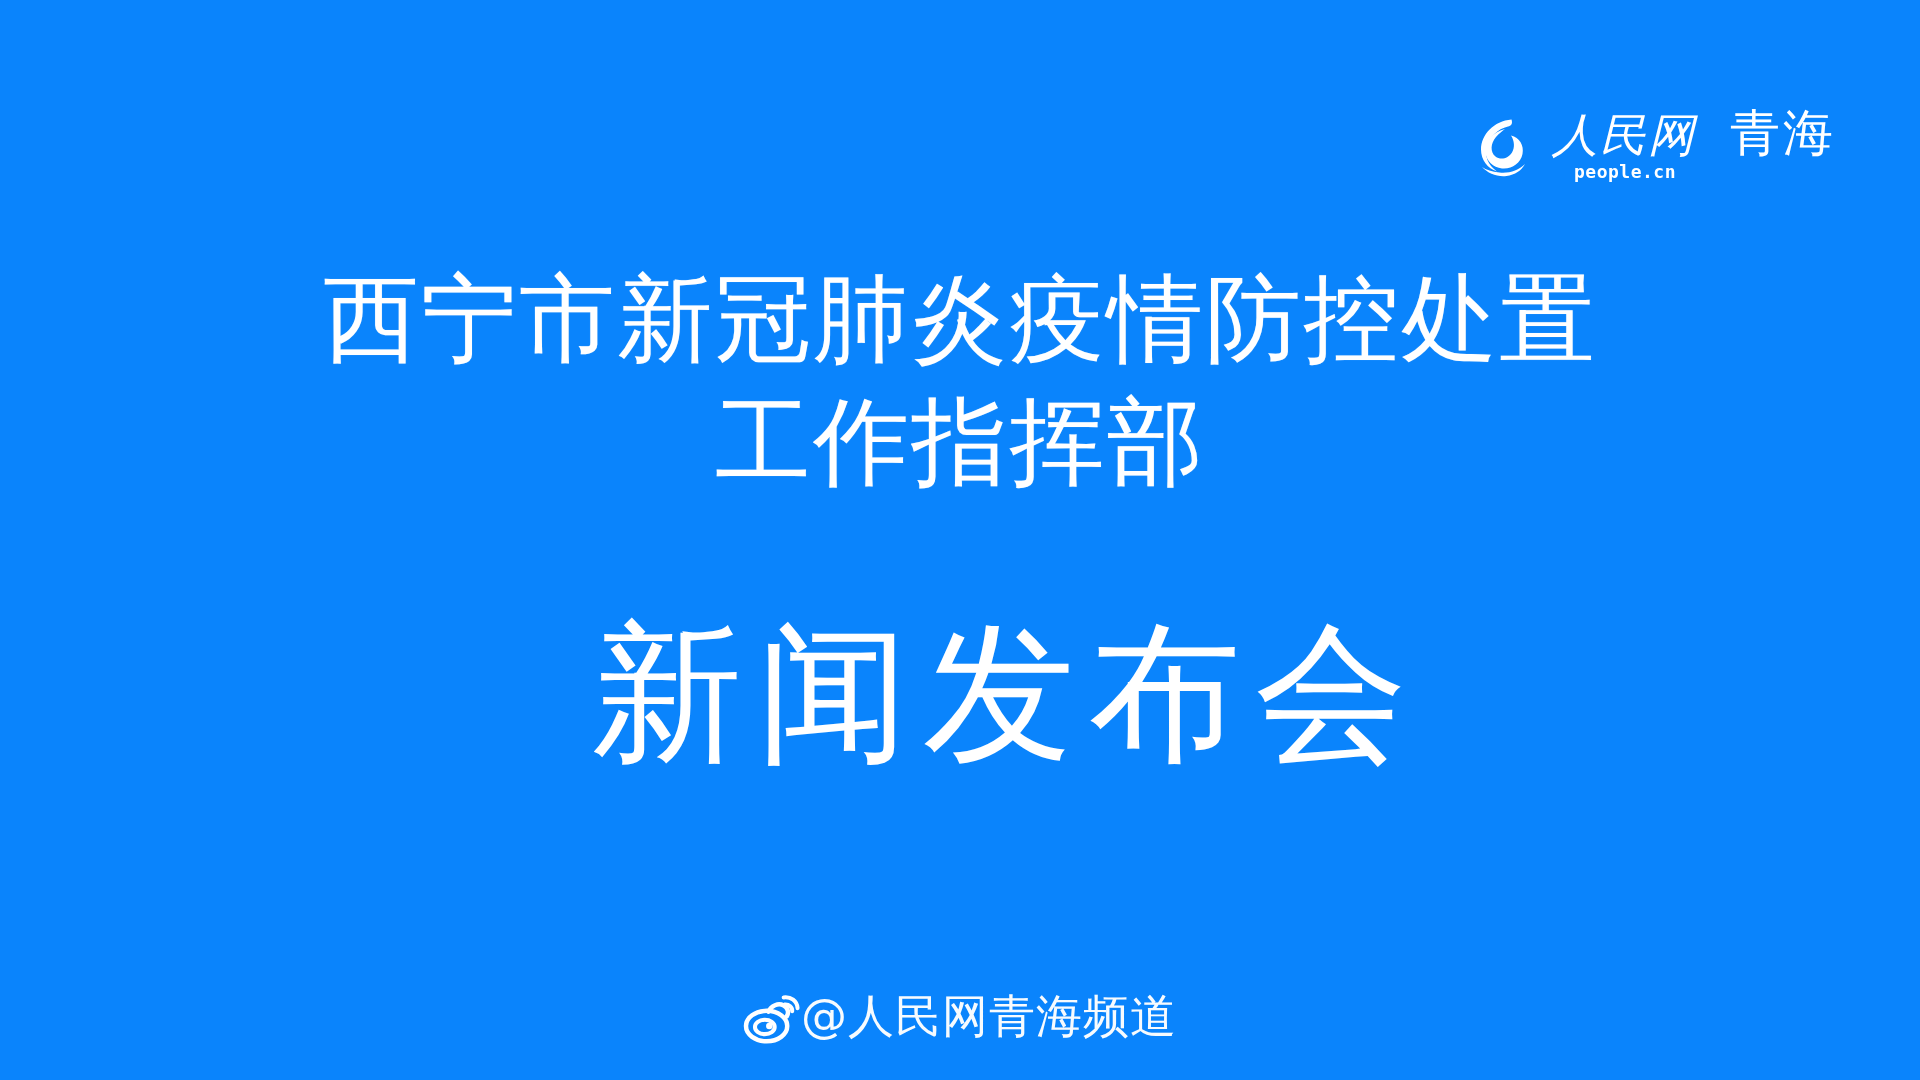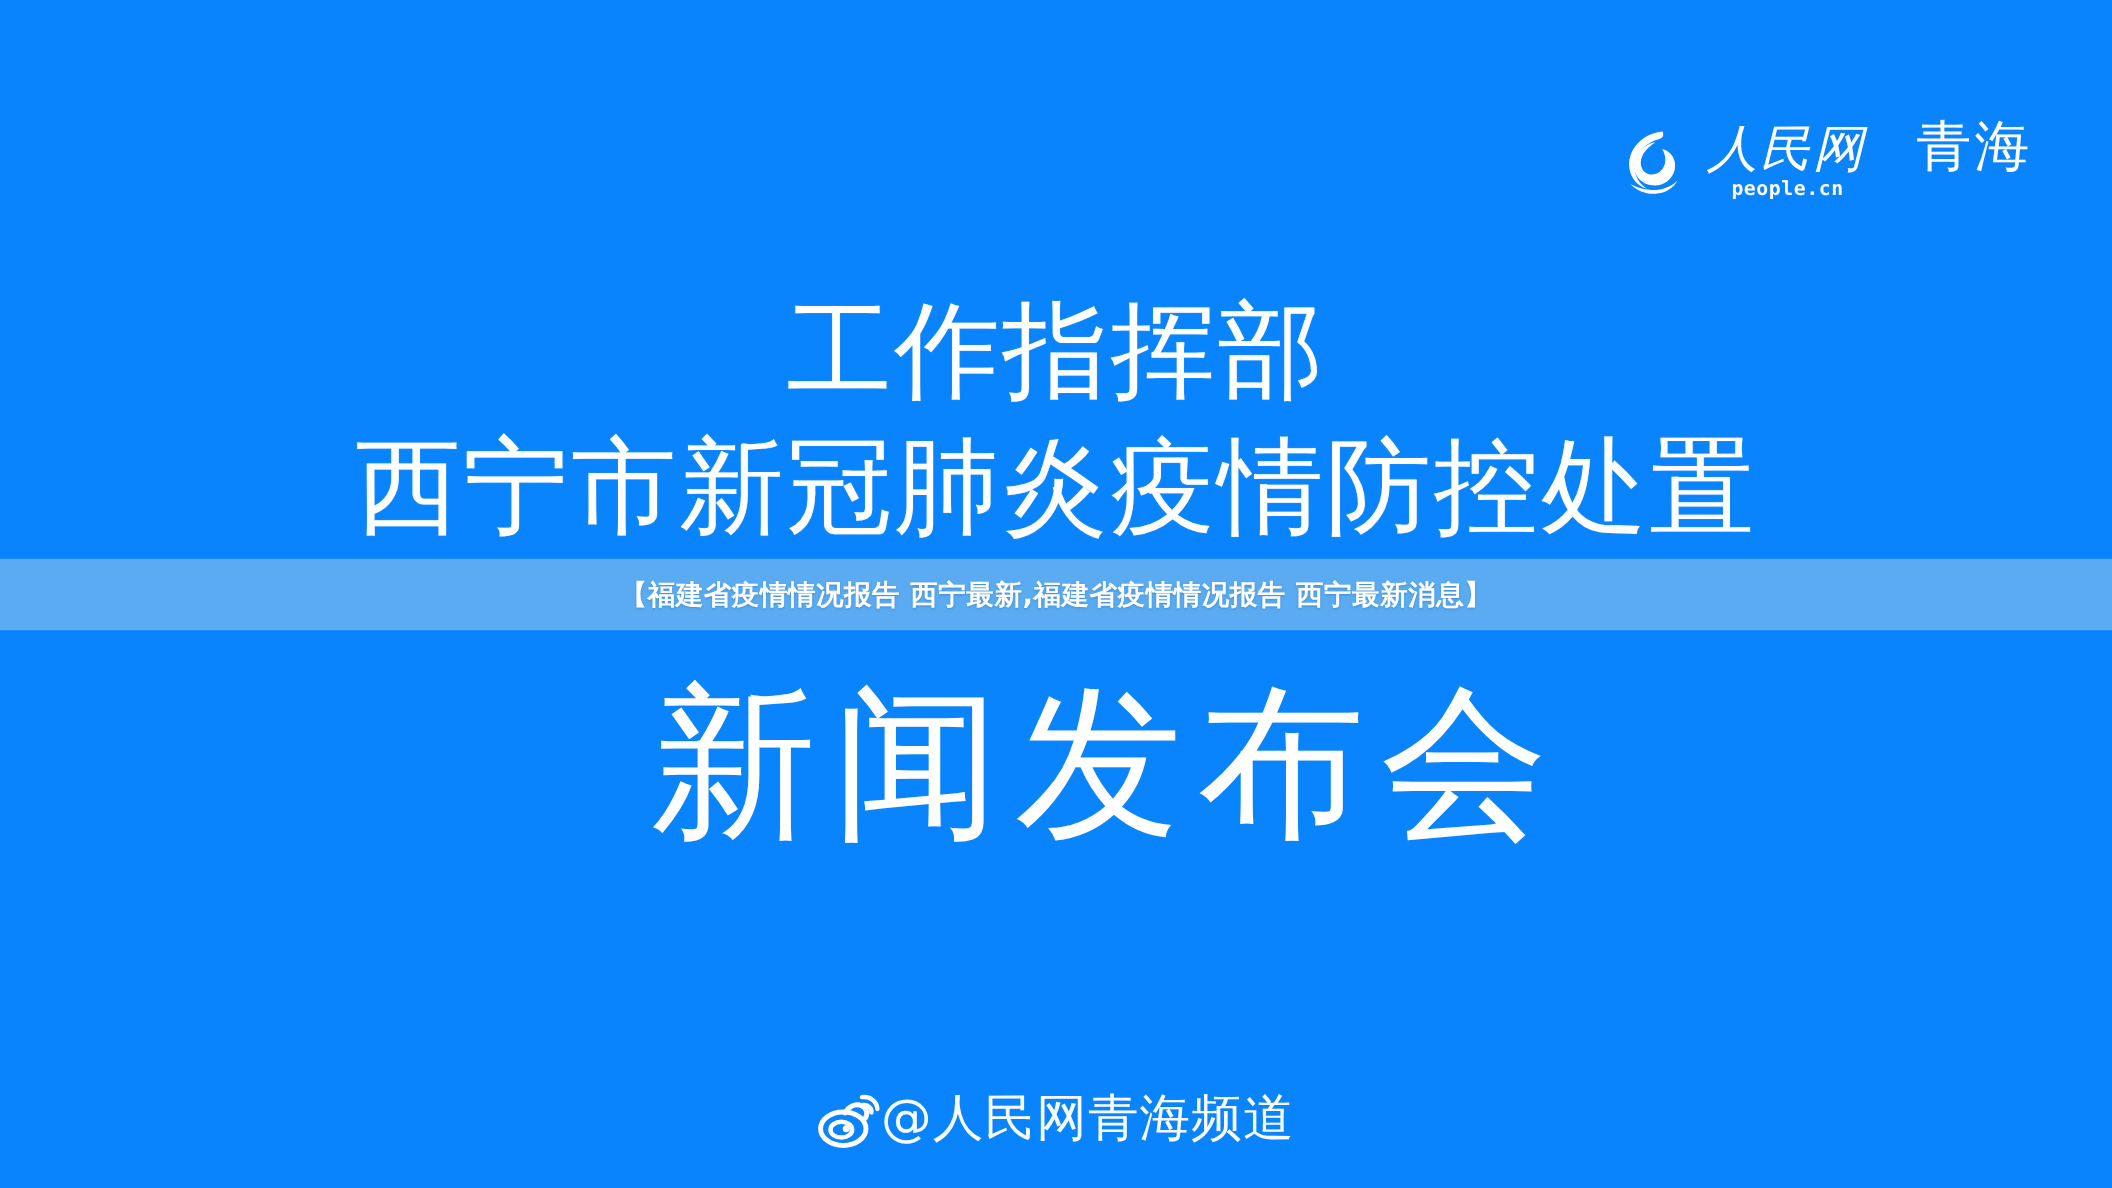--- a/index.html
+++ b/index.html
@@ -63,21 +63,21 @@
     white-space: nowrap;
   }
   .brand-region {
     font-family: "DejaVu Sans", "Liberation Sans", sans-serif;
     color: #ffffff;
     font-size: 50px;
     line-height: 1;
     letter-spacing: 3px;
     font-weight: 400;
     white-space: nowrap;
-    margin-left: 28px;
+    margin-left: 16px;
     align-self: flex-start;
     margin-top: 4px;
   }
 
   
   .headline {
     position: absolute;
     top: 258px;
     left: 0;
     width: 1920px;
@@ -182,29 +182,26 @@
       </svg>
     </div>
     <div class="brand-wordmark-wrap">
       <span class="brand-cn">人民网</span>
       <span class="brand-domain">people.cn</span>
     </div>
     <span class="brand-region">青海</span>
   </div>
 
   <div class="headline">
+    <span class="headline-line">西宁市新冠肺炎疫情防控处置</span>
     <span class="headline-line">工作指挥部</span>
-    <span class="headline-line">西宁市新冠肺炎疫情防控处置</span>
   </div>
 
   <div class="subject">新闻发布会</div>
 
-  <div class="caption-band">
-    <span class="caption-text">【福建省疫情情况报告 西宁最新,福建省疫情情况报告 西宁最新消息】</span>
-  </div>
 
   <div class="weibo-footer">
     <span class="weibo-icon">
       <svg viewBox="0 0 64 58" width="58" height="52" aria-hidden="true">
         <ellipse cx="26" cy="38" rx="23" ry="17" fill="none" stroke="#ffffff" stroke-width="5"></ellipse>
         <ellipse cx="24" cy="39" rx="11" ry="8" fill="none" stroke="#ffffff" stroke-width="4.5"></ellipse>
         <circle cx="29" cy="38" r="3.6" fill="#ffffff"></circle>
         <path d="M28 22 C31 15 39 12 45 15 C50 17.5 51 23 48.5 27" fill="none" stroke="#ffffff" stroke-width="5" stroke-linecap="round"></path>
         <path d="M45 6 C53 5 60 10 60.5 18" fill="none" stroke="#ffffff" stroke-width="4.5" stroke-linecap="round"></path>
         <path d="M46 14 C51 13.5 55 17 54.5 21.5" fill="none" stroke="#ffffff" stroke-width="4.5" stroke-linecap="round"></path>

